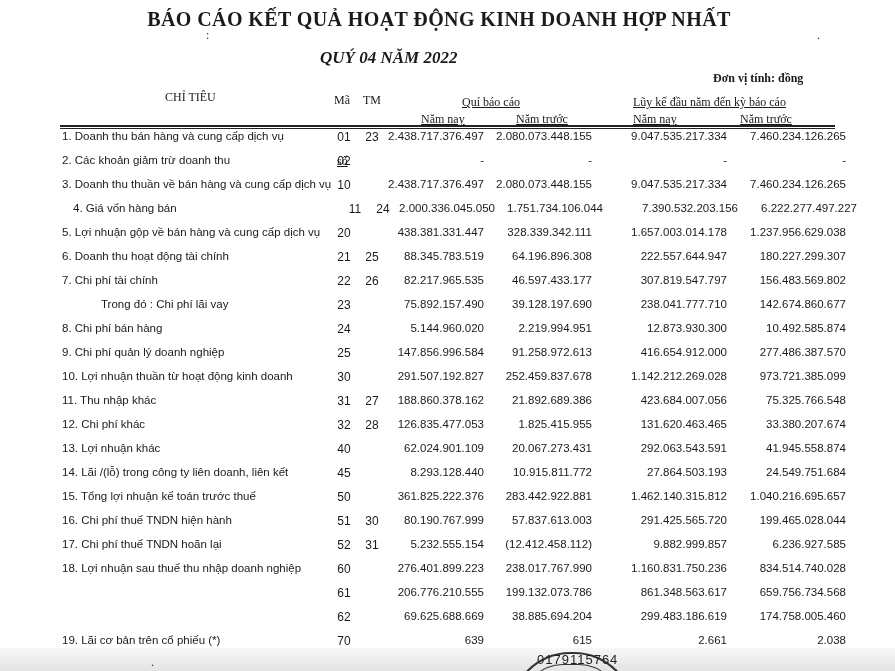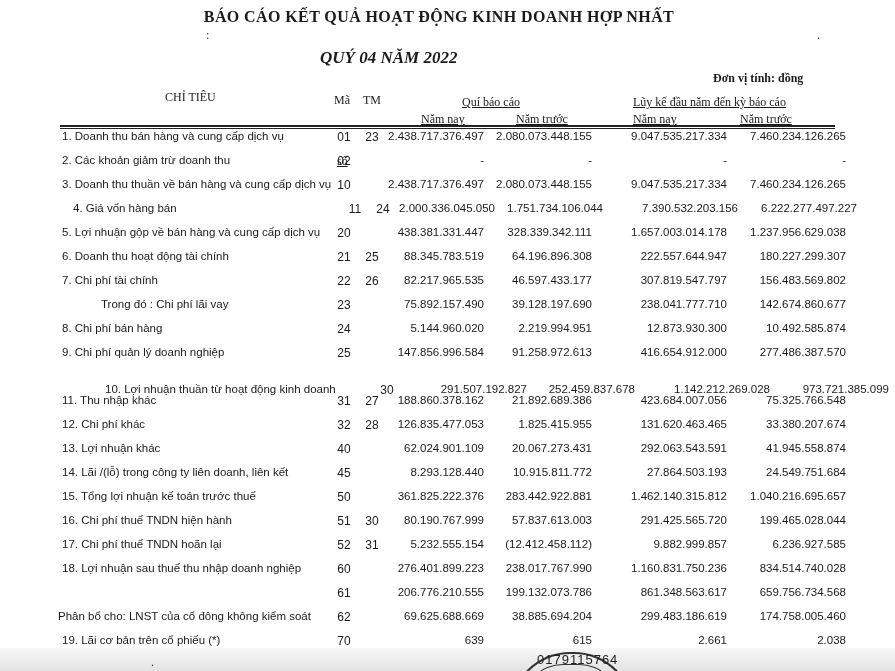--- a/index.html
+++ b/index.html
@@ -5,21 +5,21 @@
     html, body { margin: 0; padding: 0; }
     body {
       width: 895px; height: 671px; overflow: hidden;
       background: #ffffff;
       font-family: "Liberation Serif", "DejaVu Serif", serif;
       color: #1a1a1a;
       position: relative;
     }
     .title {
       position: absolute; top: 8px; left: 0; width: 878px;
-      text-align: center; font-size: 16px; font-weight: bold; letter-spacing: 0.4px;
+      text-align: center; font-size: 20px; font-weight: bold; letter-spacing: 0.4px;
     }
     .subtitle {
       position: absolute; top: 48px; left: 320px;
       font-size: 17px; font-weight: bold; font-style: italic;
     }
     .dot { position: absolute; font-size: 12px; color: #333; }
     .unit { position: absolute; top: 71px; left: 713px; font-size: 12px; font-weight: bold; }
     .hdr { position: absolute; font-size: 12px; font-weight: normal; }
     .hdr.u { text-decoration: underline; }
     .rule {
@@ -160,21 +160,21 @@
     </div>
     <div class="row" style="top: 346px;">
       <span class="label">9.  Chi phí quản lý doanh nghiệp</span>
       <span class="code">25</span>
       <span class="note"></span>
       <span class="v v1">147.856.996.584</span>
       <span class="v v2">91.258.972.613</span>
       <span class="v v3">416.654.912.000</span>
       <span class="v v4">277.486.387.570</span>
     </div>
-    <div class="row" style="top: 383px; margin-left: 43px;">
+    <div class="row" style="top: 370px;">
       <span class="label">10. Lợi nhuận thuần từ hoạt động kinh doanh</span>
       <span class="code">30</span>
       <span class="note"></span>
       <span class="v v1">291.507.192.827</span>
       <span class="v v2">252.459.837.678</span>
       <span class="v v3">1.142.212.269.028</span>
       <span class="v v4">973.721.385.099</span>
     </div>
     <div class="row" style="top: 394px;">
       <span class="label">11. Thu nhập khác</span>
@@ -250,21 +250,20 @@
     </div>
     <div class="row" style="top: 586px;">
       <span class="code">61</span>
       <span class="note"></span>
       <span class="v v1">206.776.210.555</span>
       <span class="v v2">199.132.073.786</span>
       <span class="v v3">861.348.563.617</span>
       <span class="v v4">659.756.734.568</span>
     </div>
     <div class="row" style="top: 610px;">
-      <span class="label alloc">Phân bổ cho: LNST của cổ đông không kiểm soát</span>
       <span class="code">62</span>
       <span class="note"></span>
       <span class="v v1">69.625.688.669</span>
       <span class="v v2">38.885.694.204</span>
       <span class="v v3">299.483.186.619</span>
       <span class="v v4">174.758.005.460</span>
     </div>
     <div class="row" style="top: 634px;">
       <span class="label">19. Lãi cơ bản trên cổ phiếu (*)</span>
       <span class="code">70</span>

